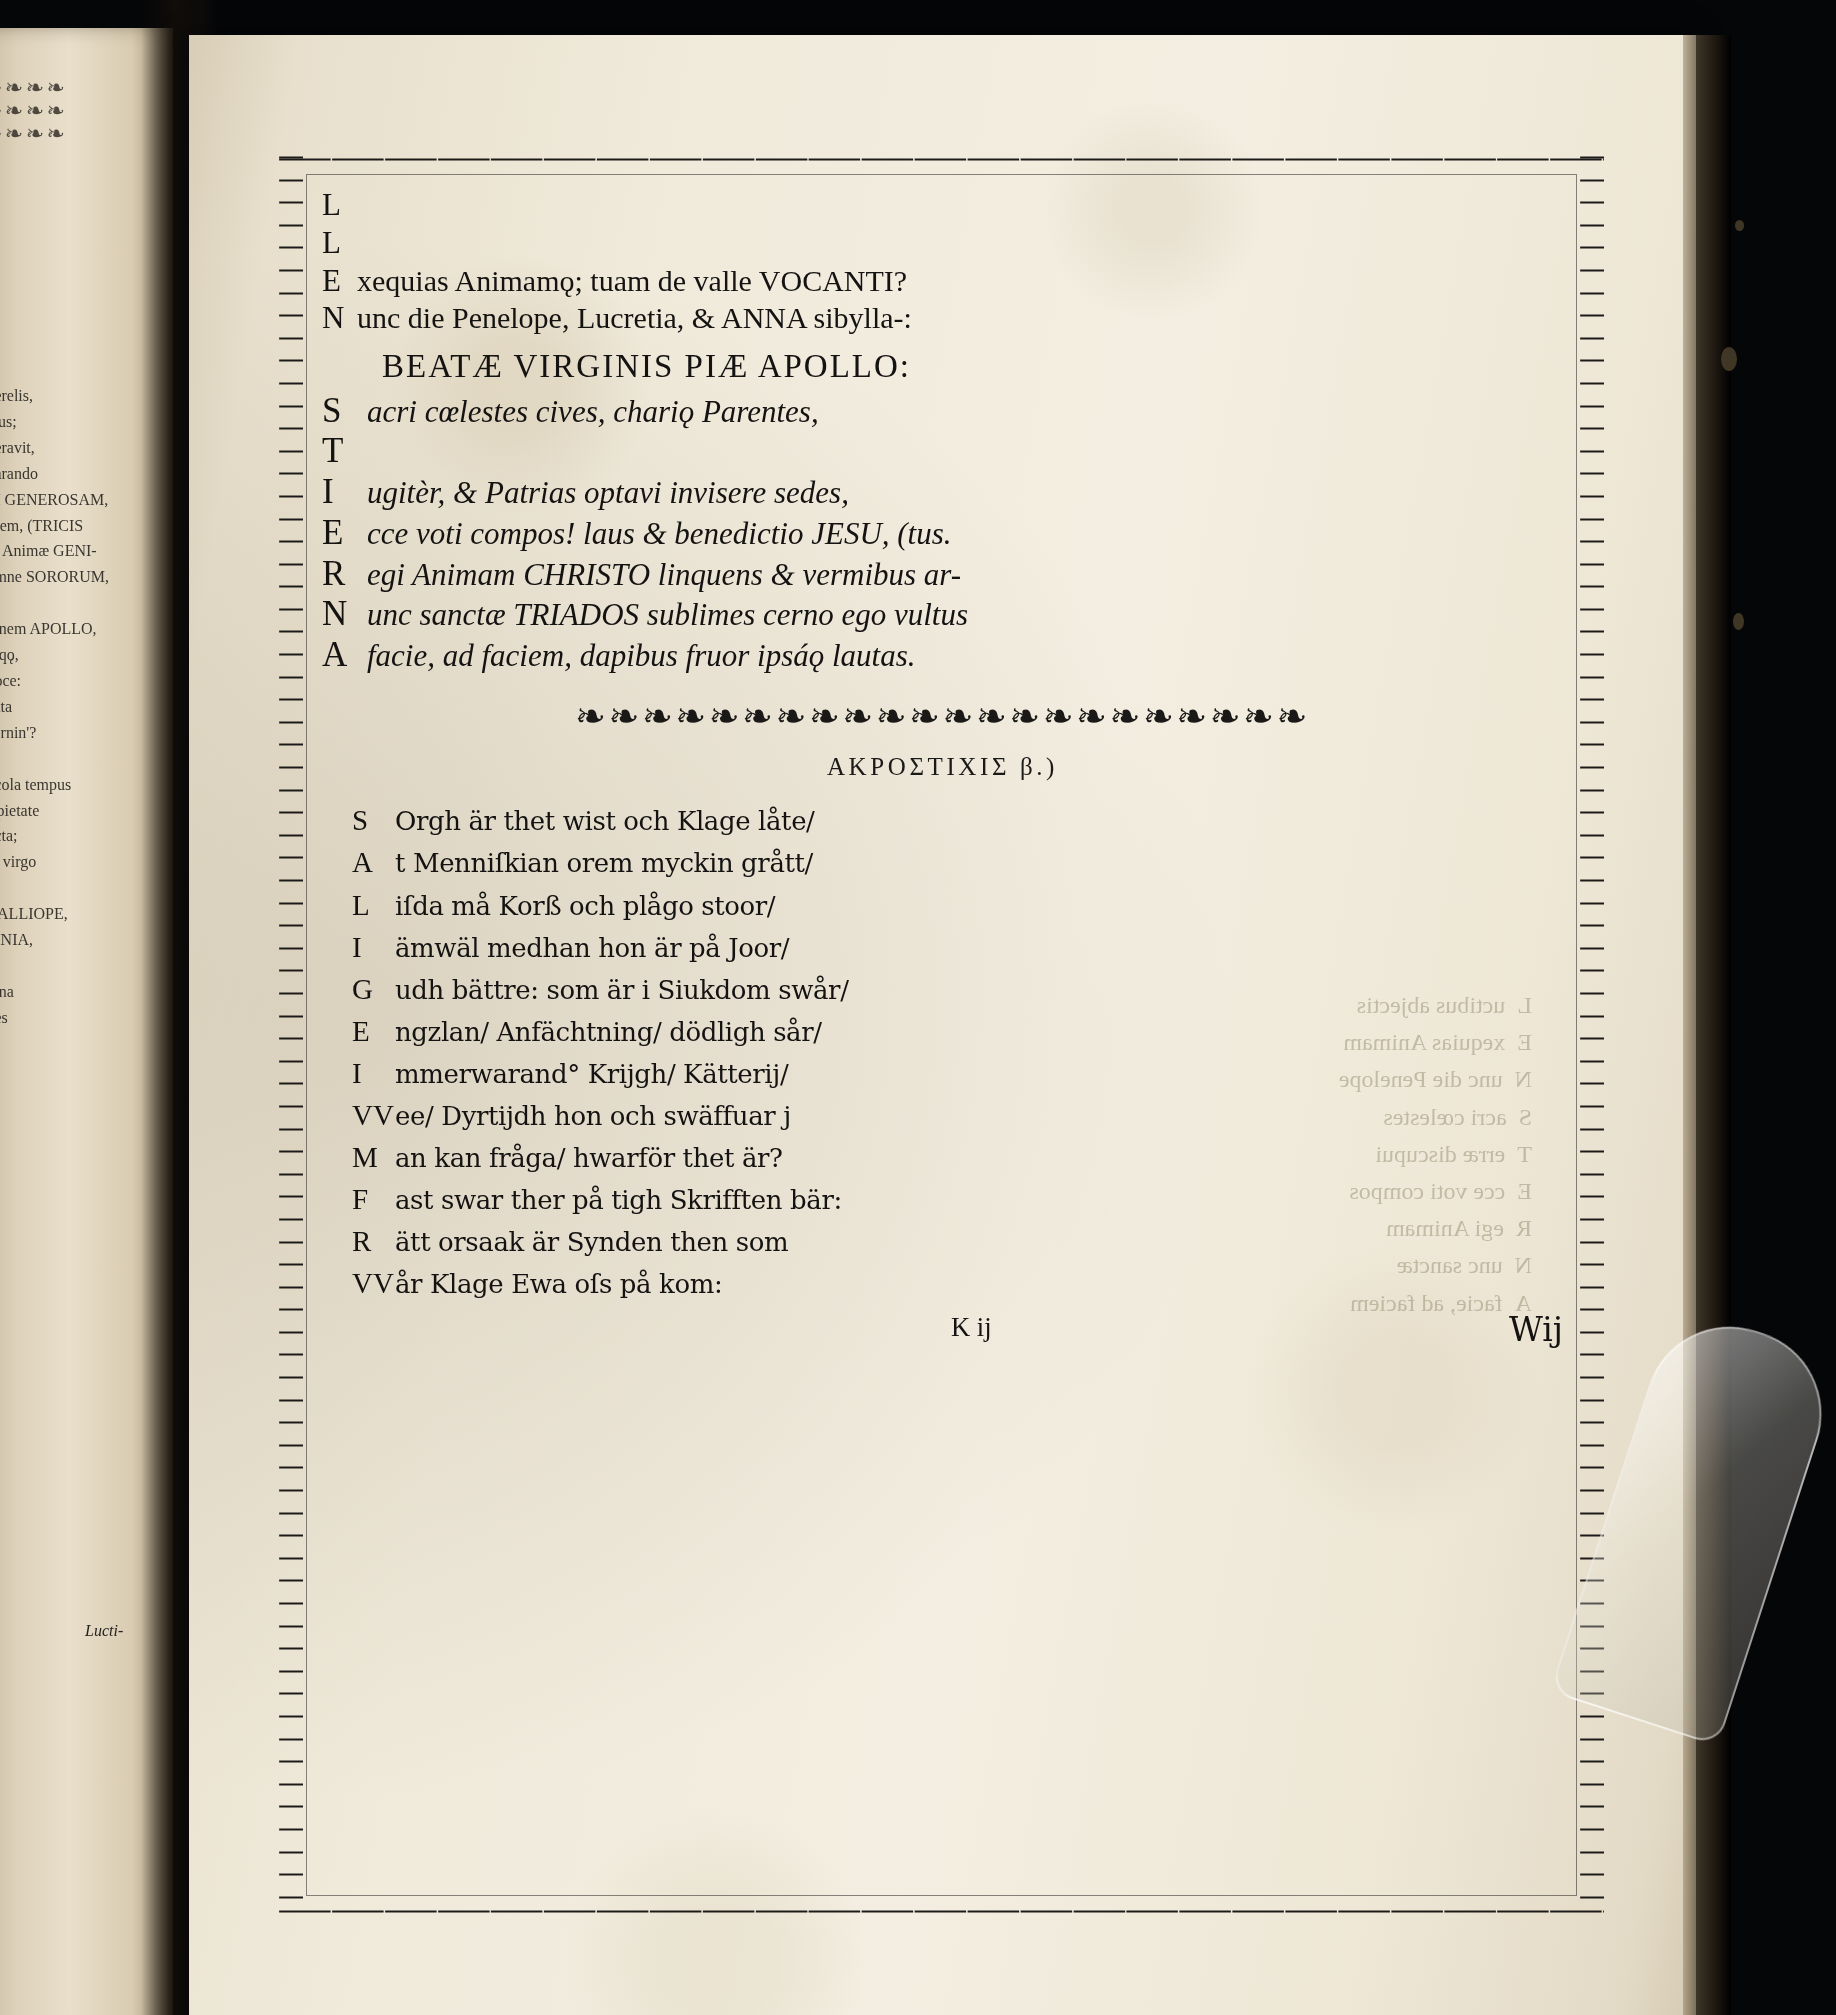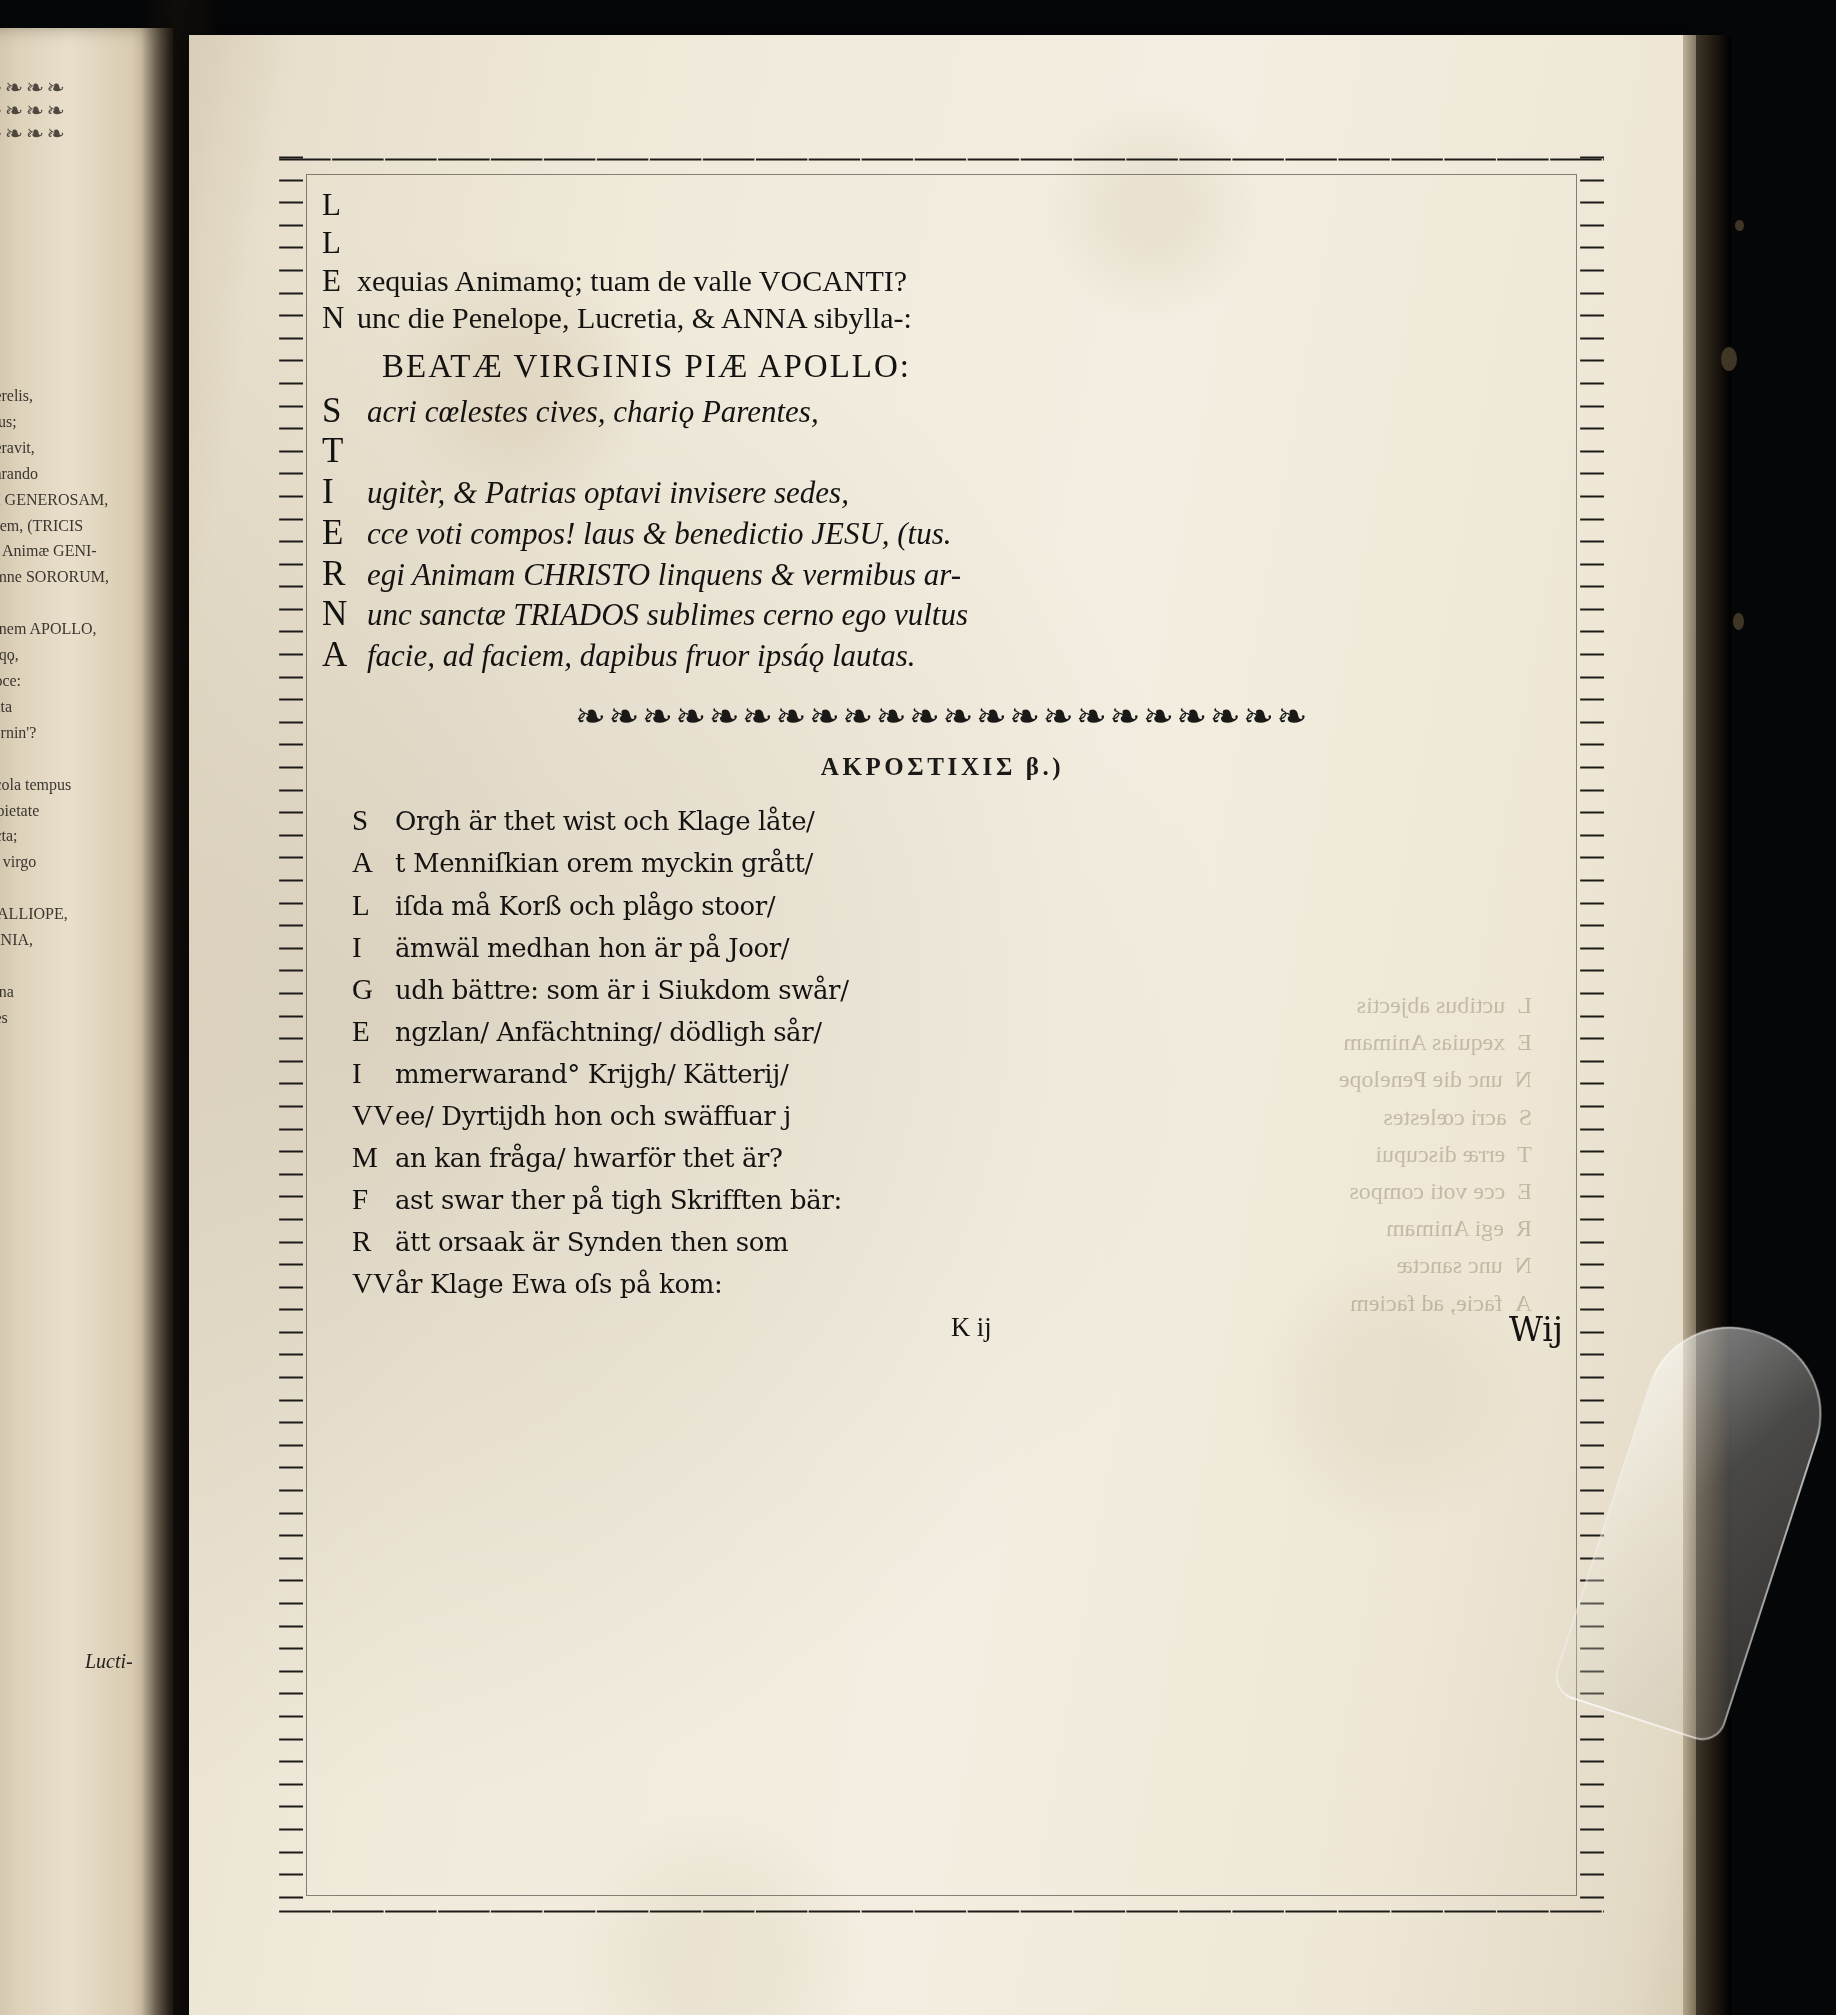--- a/index.html
+++ b/index.html
@@ -59,23 +59,23 @@
     height: 133px;
     color: #2a2520;
     font-size: 22px;
     letter-spacing: 2.4px;
     line-height: 1.05;
     opacity: .8;
   }
   #verso-sig {
     position: absolute;
     left: 101px;
-    bottom: 572px;
+    bottom: 605px;
     font-style: italic;
-    font-size: 20px;
+    font-size: 16px;
     color: #262220;
   }
 
   
   #gutter {
     position: absolute;
     left: 141px;
     top: 0;
     width: 77px;
     height: 100%;
@@ -233,21 +233,20 @@
     white-space: nowrap;
     text-align: center;
   }
 
   #greek {
     text-align: center;
     margin: 18.5px 0 24px 0;
     font-size: 25px;
     letter-spacing: 3.6px;
     color: #1b1a18;
-    font-weight: bold;
   }
 
   
   .sw-line {
     display: flex;
     align-items: baseline;
     margin-bottom: 11.3px;
     font-size: 28px;
     line-height: 1.06;
   }

